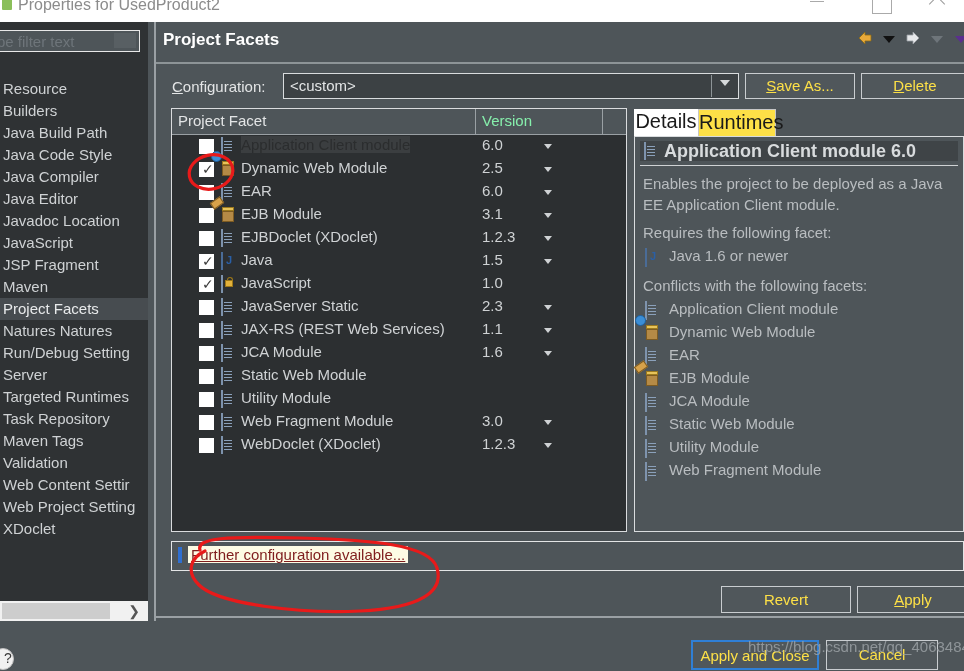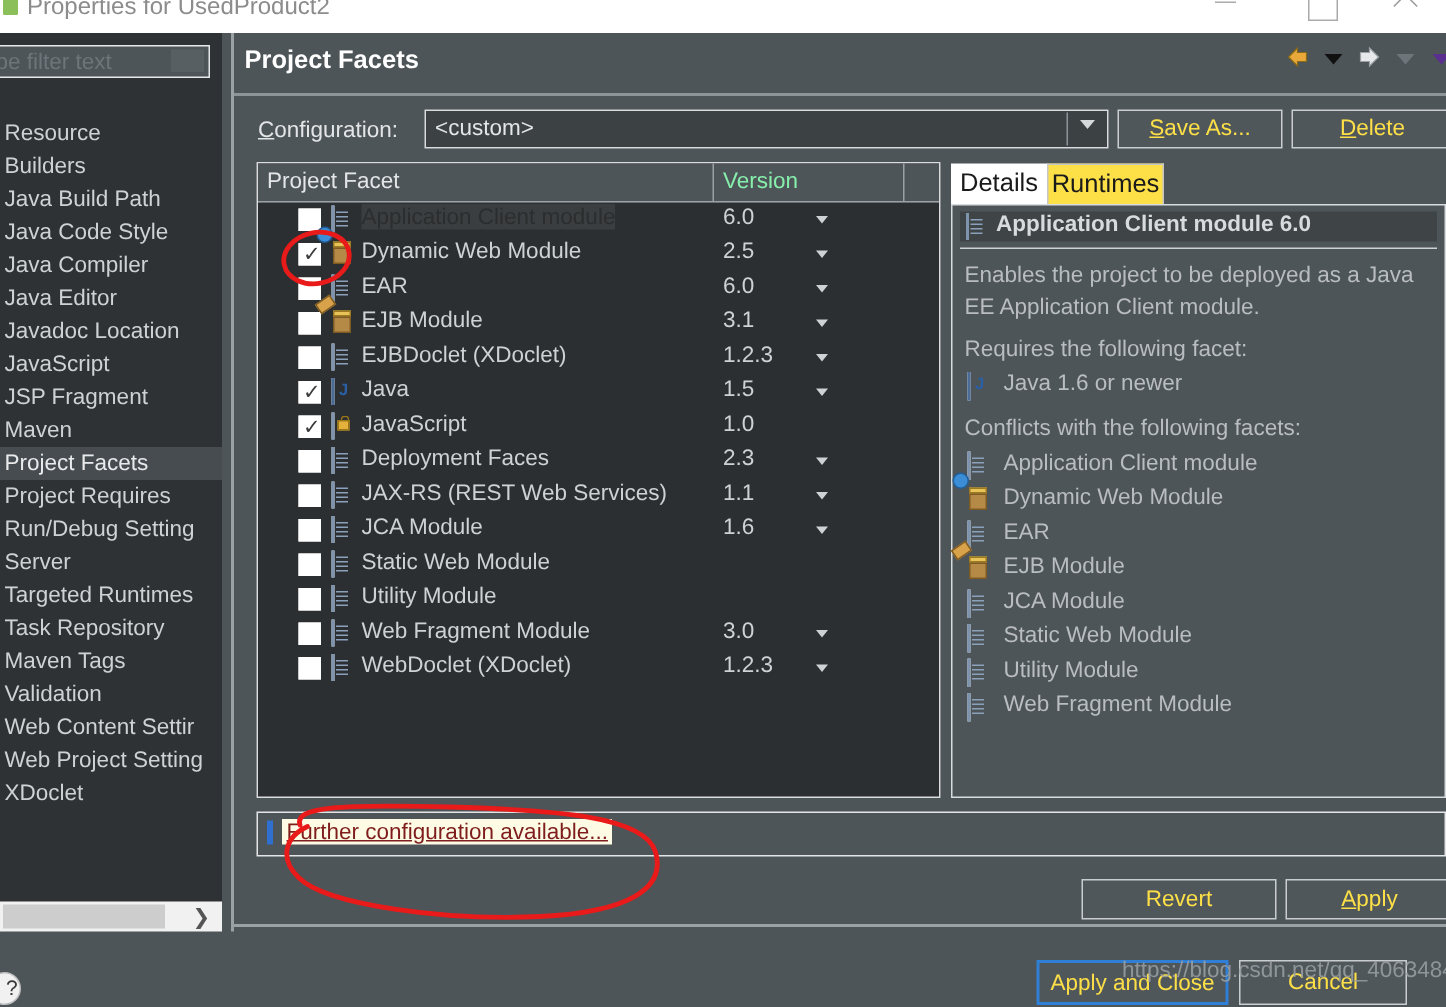--- a/index.html
+++ b/index.html
@@ -128,33 +128,33 @@
   .ico-java .j{position:absolute;left:4px;top:1px;font-size:11px;color:#2a5fa5;font-weight:bold;line-height:12px;}
   
   .ico-js{position:relative;width:14px;height:16px;background:#e9eef5;border:1px solid #7e93ad;box-sizing:border-box;}
   .ico-js .lk{position:absolute;left:3px;top:4px;width:8px;height:7px;background:#e3b23c;border:1px solid #9c7718;box-sizing:border-box;}
   .ico-js .sh{position:absolute;left:5px;top:1px;width:4px;height:4px;border:1px solid #9c7718;border-bottom:none;border-radius:3px 3px 0 0;}
 
   
   .tabs{position:absolute;left:634px;top:109px;height:27px;}
   .tab{
     position:absolute;top:0;height:27px;box-sizing:border-box;
-    font-size:17px;color:#1a1a1a;background:#fdfdfd;text-align:center;line-height:25px;cursor:pointer;
+    font-size:20px;color:#1a1a1a;background:#fdfdfd;text-align:center;line-height:25px;cursor:pointer;
   }
   .tab-details{left:0;width:64px;background:#ffffff;}
   .tab-runtimes{left:64px;width:78px;background:#fde047;border:1px solid #c6c6c6;border-bottom:none;}
   .details-box{
     position:absolute;left:634px;top:136px;width:330px;height:396px;
     background:#4e5559;border:1px solid #d9dcde;box-sizing:border-box;
   }
   .dt-title{
     position:absolute;left:5px;top:4px;width:318px;height:20px;background:#3f4447;
   }
   .dt-title .ic{position:absolute;left:4px;top:2px;}
-  .dt-title .tx{position:absolute;left:24px;top:0px;font-size:15px;font-weight:bold;color:#d8dbdd;}
+  .dt-title .tx{position:absolute;left:24px;top:0px;font-size:18px;font-weight:bold;color:#d8dbdd;}
   .dt-rule{position:absolute;left:5px;top:28px;width:318px;height:1px;background:#cfd2d4;}
   .dt-body{position:absolute;left:5px;top:32px;width:318px;height:358px;background:#4e5559;}
   .dt-p{position:absolute;left:3px;font-size:15px;color:#b9bdc0;line-height:21px;width:312px;}
   .dt-li{position:absolute;left:5px;font-size:15px;color:#b9bdc0;}
   .dt-li .ic{position:absolute;left:0;top:2px;}
   .dt-li .tx{position:absolute;left:24px;top:0;white-space:nowrap;}
 
   
   .fcbar{
     position:absolute;left:171px;top:541px;width:793px;height:30px;
@@ -210,21 +210,21 @@
       <div class="sb-item">Builders</div>
       <div class="sb-item">Java Build Path</div>
       <div class="sb-item">Java Code Style</div>
       <div class="sb-item">Java Compiler</div>
       <div class="sb-item">Java Editor</div>
       <div class="sb-item">Javadoc Location</div>
       <div class="sb-item">JavaScript</div>
       <div class="sb-item">JSP Fragment</div>
       <div class="sb-item">Maven</div>
       <div class="sb-item sel">Project Facets</div>
-      <div class="sb-item">Project Requires</div>
+      <div class="sb-item">Natures Natures</div>
       <div class="sb-item">Run/Debug Setting</div>
       <div class="sb-item">Server</div>
       <div class="sb-item">Targeted Runtimes</div>
       <div class="sb-item">Task Repository</div>
       <div class="sb-item">Maven Tags</div>
       <div class="sb-item">Validation</div>
       <div class="sb-item">Web Content Settir</div>
       <div class="sb-item">Web Project Setting</div>
       <div class="sb-item">XDoclet</div>
     </div>
@@ -333,21 +333,21 @@
         <div class="fchk">
           <span class="tick">✓</span>
         </div>
         <span class="ficon"><span class="ico-js"><span class="sh"></span><span class="lk"></span></span></span>
         <div class="fname">JavaScript</div>
         <div class="fver">1.0</div>
       </div>
       <div class="frow" style="top: 187px;">
         <div class="fchk"></div>
         <span class="ficon"><span class="ico-doc"><i></i><i></i><i></i><i></i></span></span>
-        <div class="fname">Deployment Faces</div>
+        <div class="fname">JavaServer Static</div>
         <div class="fver">2.3</div>
         <div class="fcaret"></div>
       </div>
       <div class="frow" style="top: 210px;">
         <div class="fchk"></div>
         <span class="ficon"><span class="ico-doc"><i></i><i></i><i></i><i></i></span></span>
         <div class="fname">JAX-RS (REST Web Services)</div>
         <div class="fver">1.1</div>
         <div class="fcaret"></div>
       </div>

